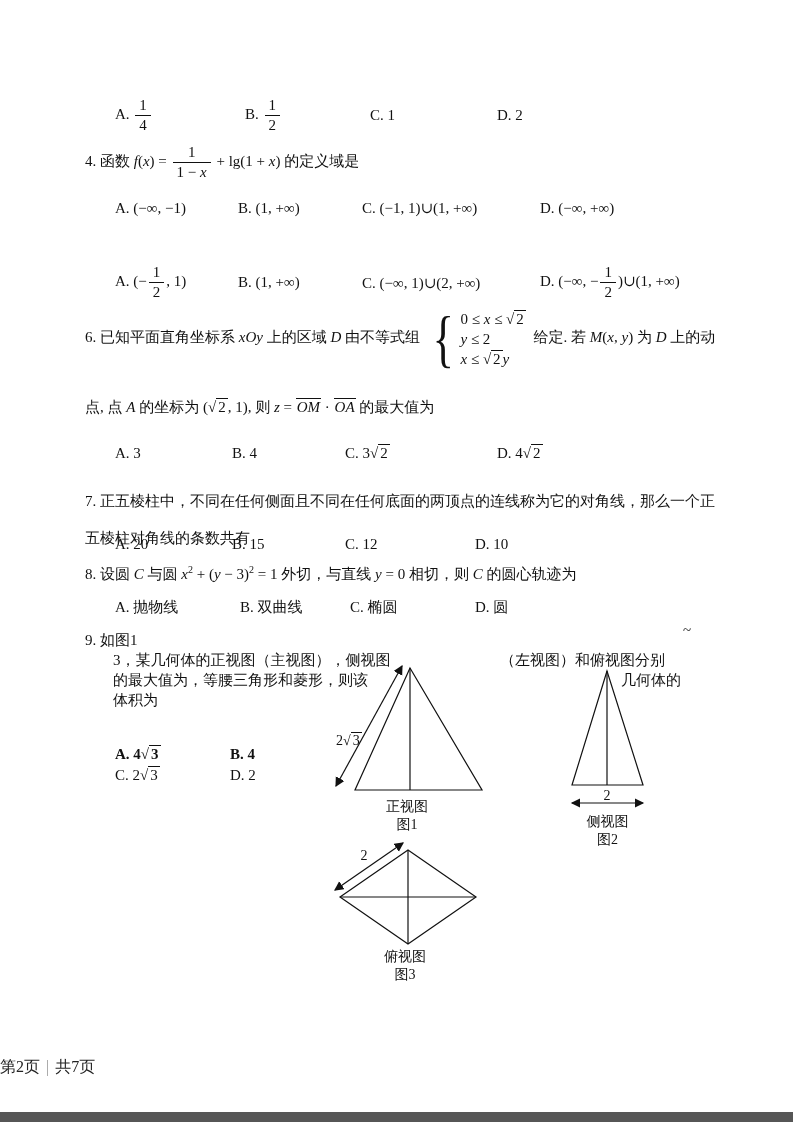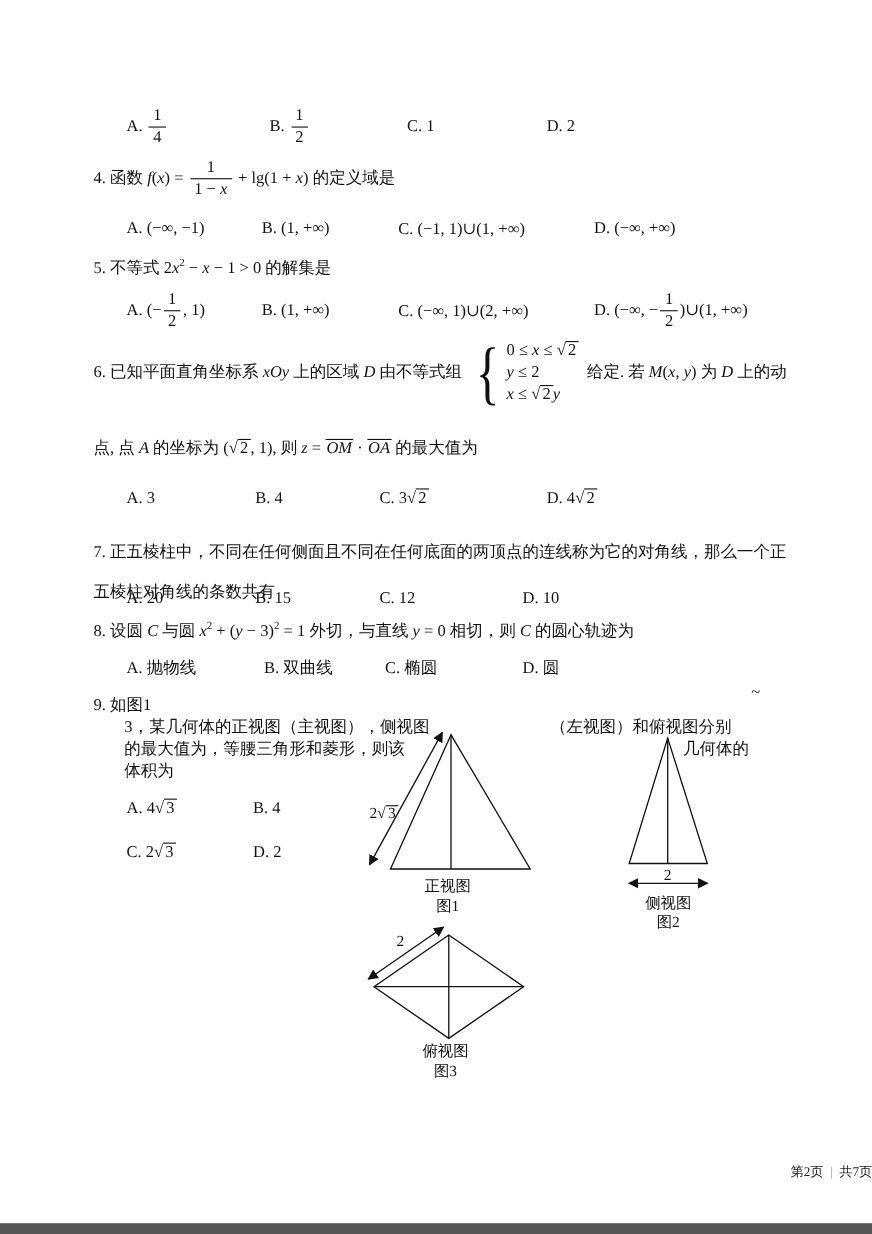--- a/index.html
+++ b/index.html
@@ -31,21 +31,21 @@
   #q8stem { top:564px; }
   #row8 { top:598px; } #row8 .o1{width:125px} #row8 .o2{width:110px} #row8 .o3{width:125px}
 
   #q9l1 { top:631px; }
   #tilde { position:absolute; left:683px; top:622px; font-size:15px; }
   #q9t2 { top:651px; left:113px; }
   #q9t3 { top:671px; left:113px; }
   #q9t4 { top:691px; left:113px; }
   #q9r1 { top:651px; left:500px; }
   #q9r2 { top:671px; left:621px; }
-  #q9o1 { top:727px; } #q9o1 .o1{width:115px}
+  #q9o1 { top:746px;font-weight:bold; } #q9o1 .o1{width:115px}
   #q9o2 { top:767px; } #q9o2 .o1{width:115px}
 
   
   .frac { display:inline-block; text-align:center; vertical-align:middle; margin:0 2px; }
   .frac .num { display:block; border-bottom:1px solid #111; padding:0 4px 1px; }
   .frac .den { display:block; padding:1px 4px 0; }
   .sqrt { white-space:nowrap; }
   .sqrt .rad { border-top:1px solid #111; padding:0 2px; }
   .ovl { display:inline-block; border-top:1px solid #111; padding:0 1px; line-height:1.15; }
   sup { font-size:10px; }
@@ -56,21 +56,21 @@
   
   .fig { position:absolute; text-align:center; }
   .fig svg { display:block; margin:0 auto; }
   .fig .cap { font-size:14px; line-height:1.3; }
   .figlabel { position:absolute; font-size:14px; white-space:nowrap; }
   #fig1 { left:322px; top:658px; width:170px; }
   #fig1 .figlabel { left:14px; top:64px;margin-top:11px; }
   #fig2 { left:560px; top:663px; width:95px; }
   #fig3 { left:330px; top:840px; width:150px; }
 
-  #footer { position:absolute; top:1057px; left:0; width:100%; text-align:right; font-size:12px; color:#222; }
+  #footer { position:absolute; top:1057px; left:0; width:100%; text-align:left; font-size:16px; color:#222; }
   #footer .sep { color:#999; padding:0 6px; }
   #bottomedge { position:absolute; left:0; bottom:0; width:100%; height:10px; background:#565656; }
 
   svg line, svg path.shape { stroke:#111; stroke-width:1.2; fill:none; }
   svg text { font-family:"Liberation Serif","DejaVu Serif",serif; font-size:14px; fill:#111; }
 </style>
 </head>
 <body>
 
 <div class="page">
@@ -83,21 +83,20 @@
   </div>
 
   <div class="line" id="q4stem">4. 函数 <i>f</i>(<i>x</i>) = <span class="frac"><span class="num">1</span><span class="den">1 − <i>x</i></span></span> + lg(1 + <i>x</i>) 的定义域是</div>
   <div class="optrow" id="row4">
     <span class="opt o1">A. (−∞, −1)</span>
     <span class="opt o2">B. (1, +∞)</span>
     <span class="opt o3">C. (−1, 1)∪(1, +∞)</span>
     <span class="opt o4">D. (−∞, +∞)</span>
   </div>
 
-  <div class="line" id="q5stem">5. 不等式 2<i>x</i><sup>2</sup> − <i>x</i> − 1 &gt; 0 的解集是</div>
   <div class="optrow" id="row5">
     <span class="opt o1">A. (−<span class="frac"><span class="num">1</span><span class="den">2</span></span>, 1)</span>
     <span class="opt o2">B. (1, +∞)</span>
     <span class="opt o3">C. (−∞, 1)∪(2, +∞)</span>
     <span class="opt o4">D. (−∞, −<span class="frac"><span class="num">1</span><span class="den">2</span></span>)∪(1, +∞)</span>
   </div>
 
   <div class="line" id="q6l1">6. 已知平面直角坐标系 <i>xOy</i> 上的区域 <i>D</i> 由不等式组 <span class="sys">
         <span class="brace">{</span>
         <span class="rows">

